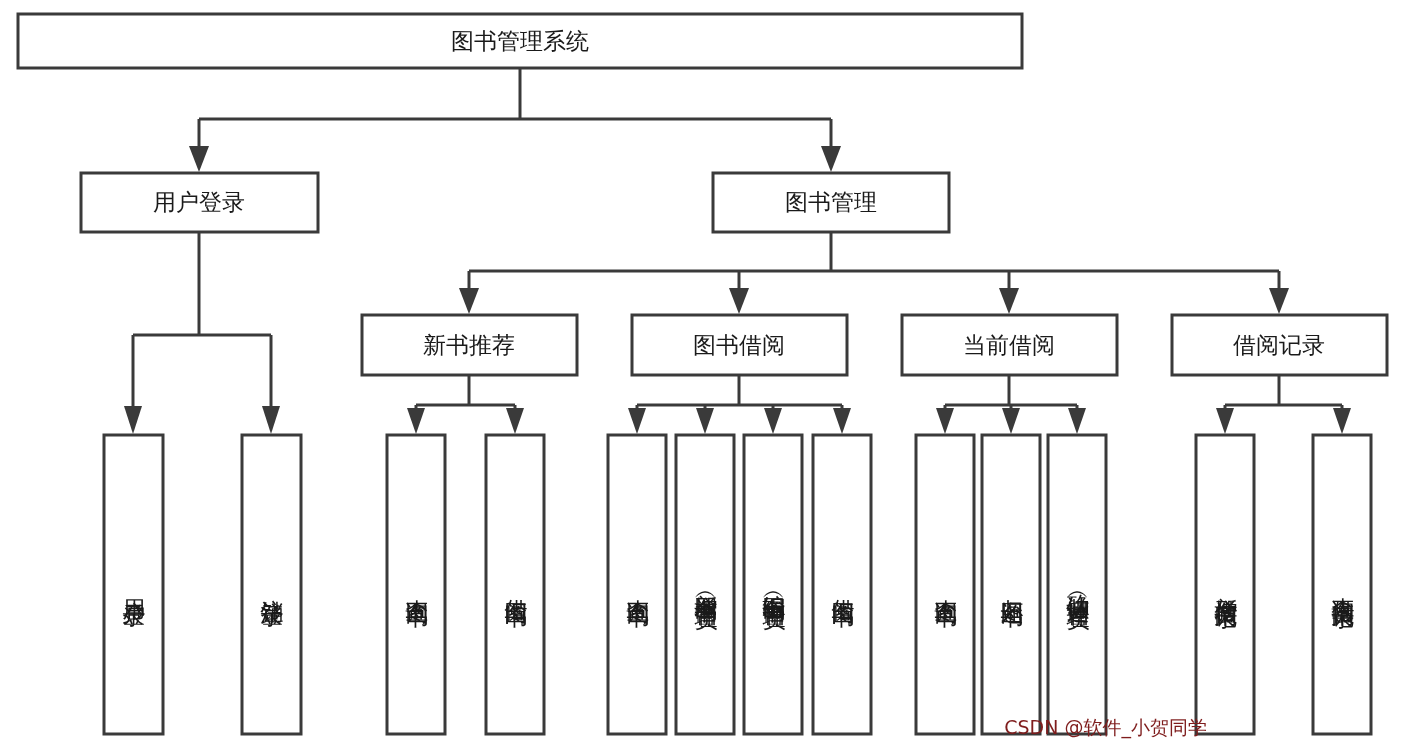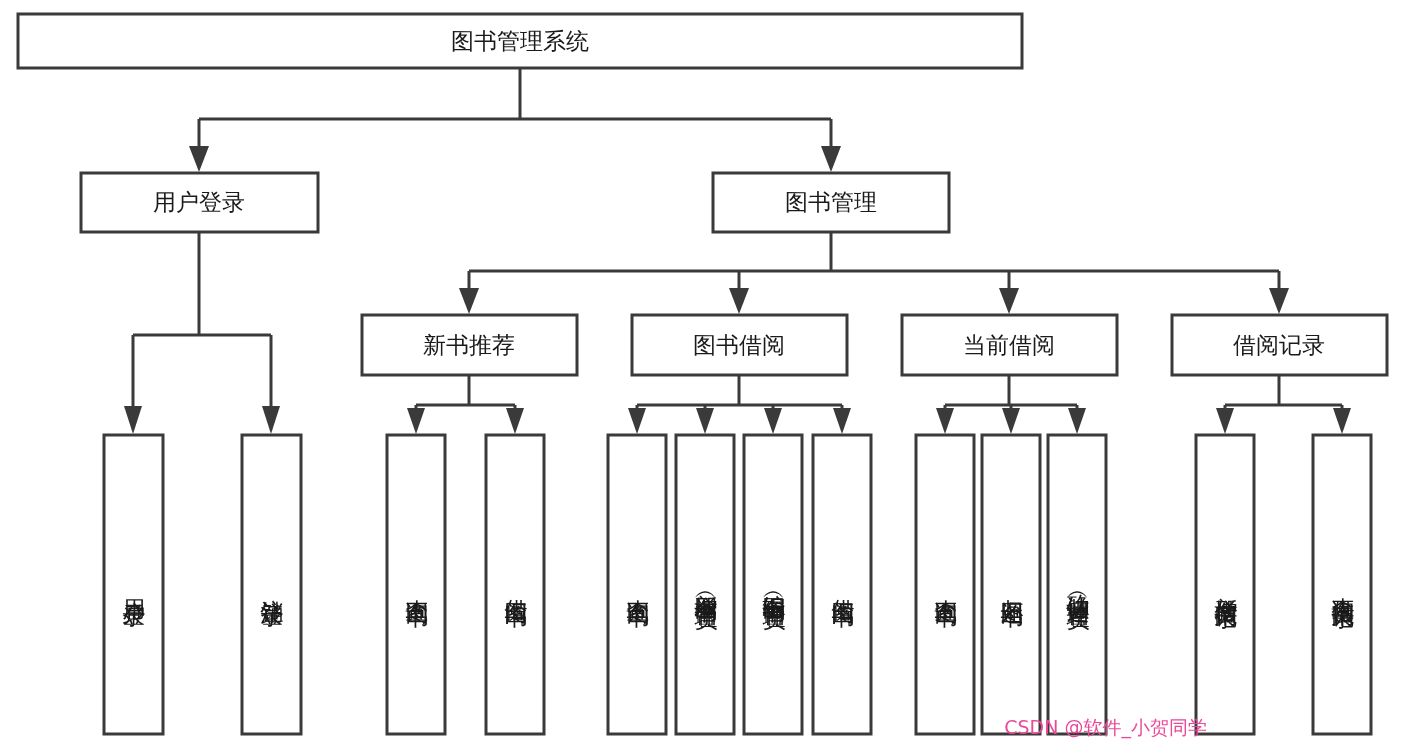--- a/index.html
+++ b/index.html
@@ -57,21 +57,21 @@
     writing-mode: vertical-rl;
     glyph-orientation-vertical: 0;
     letter-spacing: 2px;
   }
   .watermark {
     position: absolute;
     right: 8px;
     bottom: 6px;
     font-family: "DejaVu Sans", "Liberation Sans", sans-serif;
     font-size: 19px;
-    color: #ec4899;
+    color: #7f1d1d;
     white-space: nowrap;
     pointer-events: none;
     margin-left: 9px;
   }
 </style>
 </head>
 <body>
 
 <div id="diagram-root">
 

